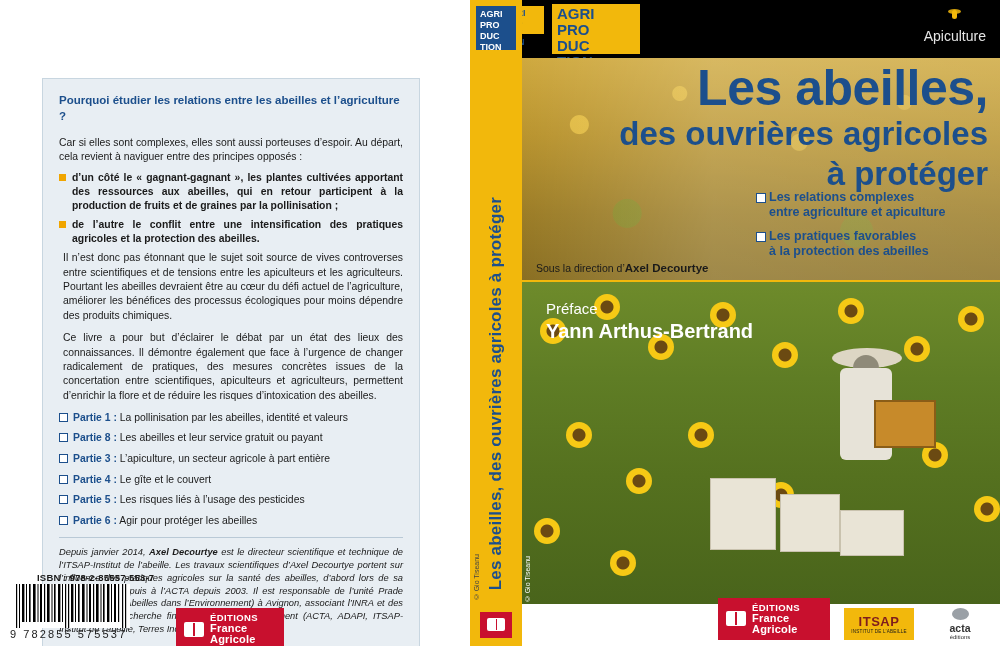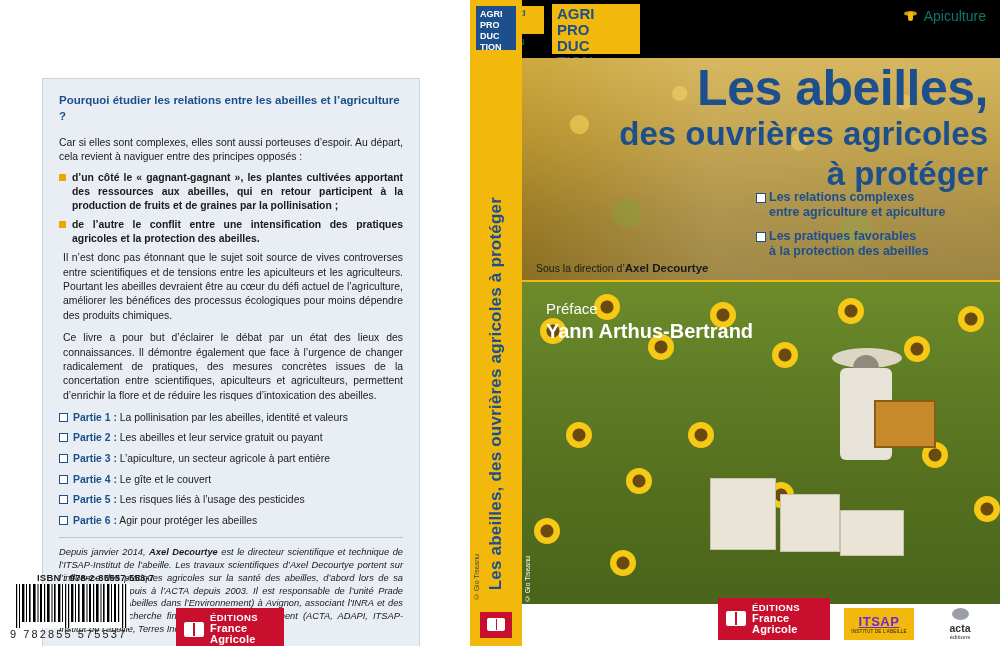--- a/index.html
+++ b/index.html
@@ -58,21 +58,21 @@
   #spine-bottom-logo:before{content:"";position:absolute;left:15.5px;top:7px;width:1.5px;height:11px;background:#c8102e;z-index:2;}
 
   
   #front-cover{position:absolute;left:522px;top:0;width:478px;height:646px;background:#f2b80c;overflow:hidden;}
 
   #front-header{position:absolute;left:0;top:0;width:478px;height:58px;background:#000;}
   #agri-block{position:absolute;left:30px;top:4px;width:88px;height:50px;background:#f2b80c;
        color:#1c4f8c;font-weight:bold;font-size:15px;line-height:16px;padding:2px 0 0 5px;box-sizing:border-box;}
   #agri-mini{position:absolute;left:-22px;top:6px;width:44px;height:28px;background:#f2b80c;color:#1c4f8c;
        font-weight:bold;font-size:9px;line-height:9.5px;padding:3px 0 0 3px;box-sizing:border-box;}
-  #apiculture{position:absolute;right:14px;top:8px;color:#0f766e;font-size:14px;display:flex;align-items:center;gap:7px;}
+  #apiculture{position:absolute;right:14px;top:8px;color:#e5e5e5;font-size:14px;display:flex;align-items:center;gap:7px;flex-direction:column;}
   .bee{width:13px;height:13px;position:relative;display:inline-block;}
   .bee:before{content:"";position:absolute;left:4px;top:2px;width:5px;height:9px;background:#f2b80c;border-radius:3px;}
   .bee:after{content:"";position:absolute;left:0;top:1px;width:13px;height:5px;background:#f2b80c;
        border-radius:50%;opacity:.85;}
 
   #photo-top{position:absolute;left:0;top:58px;width:478px;height:222px;
        background:linear-gradient(180deg,#cfa93f 0%,#b9942f 35%,#9c7d27 70%,#8a6f22 100%);}
   #photo-top:after{content:"";position:absolute;left:0;top:0;right:0;bottom:0;
        background:
         radial-gradient(circle at 12% 30%, rgba(255,215,80,.55) 0 9px, transparent 10px),
@@ -111,21 +111,21 @@
   #preface .p1{font-size:15px;margin-bottom:3px;}
   #preface .p2{font-size:20px;font-weight:bold;}
 
   #credit-photo{position:absolute;left:2px;bottom:40px;}
   #credit-photo span{writing-mode:vertical-rl;transform:rotate(180deg);font-size:7px;color:#fff;}
 
   #front-footer{position:absolute;left:0;bottom:0;width:478px;height:42px;background:#ffffff;}
   #front-publisher{position:absolute;left:196px;bottom:6px;width:112px;}
   #itsap-logo{position:absolute;left:322px;bottom:6px;width:70px;height:32px;background:#f2b80c;
        display:flex;flex-direction:column;align-items:center;justify-content:center;}
-  #itsap-logo .l1{font-size:13px;font-weight:bold;color:#6d28d9;letter-spacing:.5px;text-decoration:underline;}
+  #itsap-logo .l1{font-size:13px;font-weight:bold;color:#7f1d1d;letter-spacing:.5px;}
   #itsap-logo .l2{font-size:4.6px;color:#1a1a1a;letter-spacing:.2px;}
   #acta-logo{position:absolute;left:408px;bottom:6px;width:60px;height:32px;
        display:flex;flex-direction:column;align-items:center;justify-content:center;}
   #acta-circle{width:17px;height:17px;border-radius:50%;background:#9aa0a6;margin-bottom:2px;}
   #acta-logo .l1{font-size:10.5px;font-weight:bold;color:#333;}
   #acta-logo .l2{font-size:6px;color:#333;}
 </style>
 </head>
 <body>
 
@@ -147,21 +147,21 @@
     <p class="para">Il n’est donc pas étonnant que le sujet soit source de vives controverses entre scientifiques et de tensions entre les apiculteurs et les agriculteurs. Pourtant les abeilles devraient être au cœur du défi actuel de l’agriculture, améliorer les bénéfices des processus écologiques pour moins dépendre des produits chimiques.</p>
     <p class="para">Ce livre a pour but d’éclairer le débat par un état des lieux des connaissances. Il démontre également que face à l’urgence de changer radicalement de pratiques, des mesures concrètes issues de la concertation entre scientifiques, apiculteurs et agriculteurs, permettent d’enrichir la flore et de réduire les risques d’intoxication des abeilles.</p>
 
     <div class="part-row">
       <span class="sq"></span>
       <b>Partie 1 :</b>
       <span>La pollinisation par les abeilles, identité et valeurs</span>
     </div>
     <div class="part-row">
       <span class="sq"></span>
-      <b>Partie 2 :</b>
+      <b>Partie 8 :</b>
       <span>Les abeilles et leur service gratuit ou payant</span>
     </div>
     <div class="part-row">
       <span class="sq"></span>
       <b>Partie 3 :</b>
       <span>L’apiculture, un secteur agricole à part entière</span>
     </div>
     <div class="part-row">
       <span class="sq"></span>
       <b>Partie 4 :</b>

